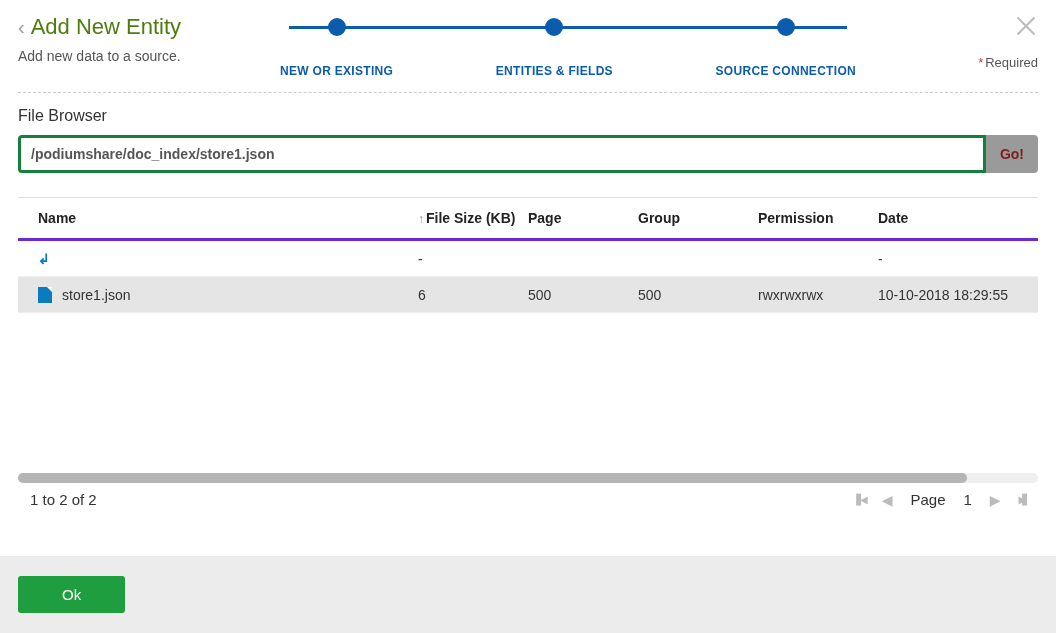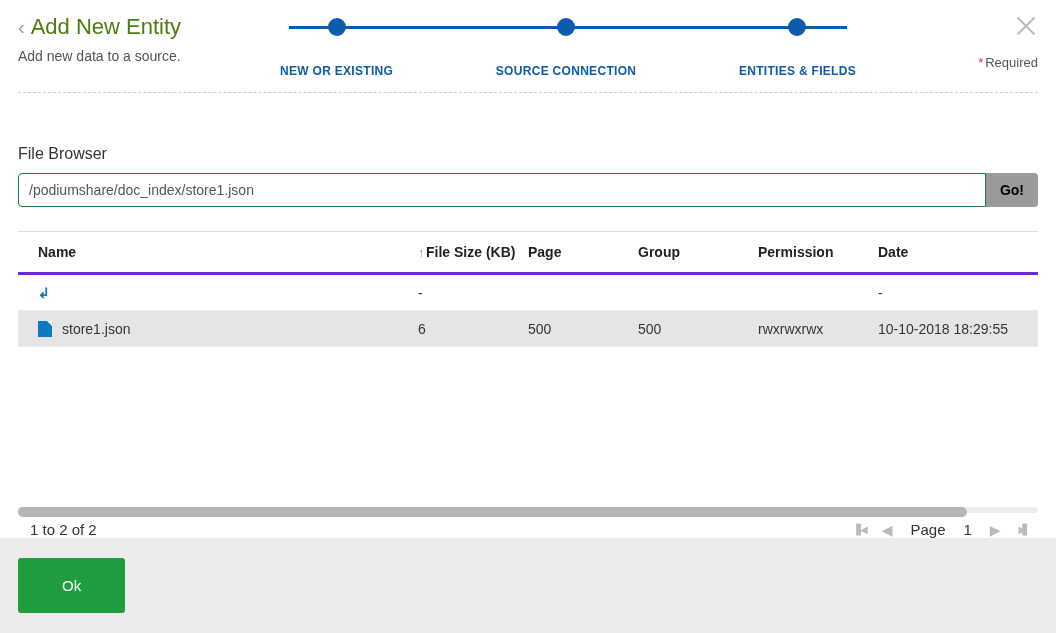--- a/index.html
+++ b/index.html
@@ -127,37 +127,37 @@
   margin: 28px 18px 0 18px;
 }
 
 .file-browser {
   padding: 14px 18px 0 18px;
 }
 .fb-title {
   font-size: 16px;
   color: #333;
   margin-bottom: 10px;
-  margin-top: 38px;
 }
 .path-row {
   display: flex;
 }
 .path-input {
   flex: 1;
-  border: 1px solid #15803d;
+  border: 3px solid #15803d;
   border-radius: 4px 0 0 4px;
   padding: 8px 10px;
   font-size: 14px;
   color: #555;
   outline: none;
+  font-weight: bold;
 }
 .go-btn {
   background: #9a9a9a;
-  color: #000000;
+  color: #7f1d1d;
   border: none;
   border-radius: 0 4px 4px 0;
   padding: 0 14px;
   font-size: 14px;
   font-weight: 600;
   cursor: pointer;
   text-align: right;
 }
 
 .table-wrap {
@@ -254,21 +254,21 @@
 }
 .btn {
   border: none;
   border-radius: 3px;
   padding: 10px 32px;
   font-size: 15px;
   cursor: pointer;
   color: #fff;
 }
 .btn-cancel { background: #9a9a9a; }
-.btn-ok { background: #1e9e3e; padding: 19px 44px; }
+.btn-ok { background: #1e9e3e; padding: 10px 44px; }
 </style>
 </head>
 <body>
 
 <div class="container">
 
   <div class="header-area">
     <div class="title-row">
       <span class="back-chevron">‹</span>
       <span class="title">Add New Entity</span>
@@ -282,25 +282,25 @@
     </div>
 
     <div class="stepper">
       <div class="step-line" style="left:9px; right:9px;"></div>
       <div class="step">
         <div class="step-dot filled"></div>
         <div class="step-label">NEW OR EXISTING</div>
       </div>
       <div class="step">
         <div class="step-dot filled"></div>
-        <div class="step-label">SOURCE CONNECTION</div>
+        <div class="step-label">ENTITIES &amp; FIELDS</div>
       </div>
       <div class="step">
         <div class="step-dot filled"></div>
-        <div class="step-label">ENTITIES &amp; FIELDS</div>
+        <div class="step-label">SOURCE CONNECTION</div>
       </div>
     </div>
   </div>
 
   <div class="dashed-divider"></div>
 
   <div class="file-browser">
     <div class="fb-title">File Browser</div>
     <div class="path-row">
       <input class="path-input" type="text" value="/podiumshare/doc_index/store1.json" style="">

